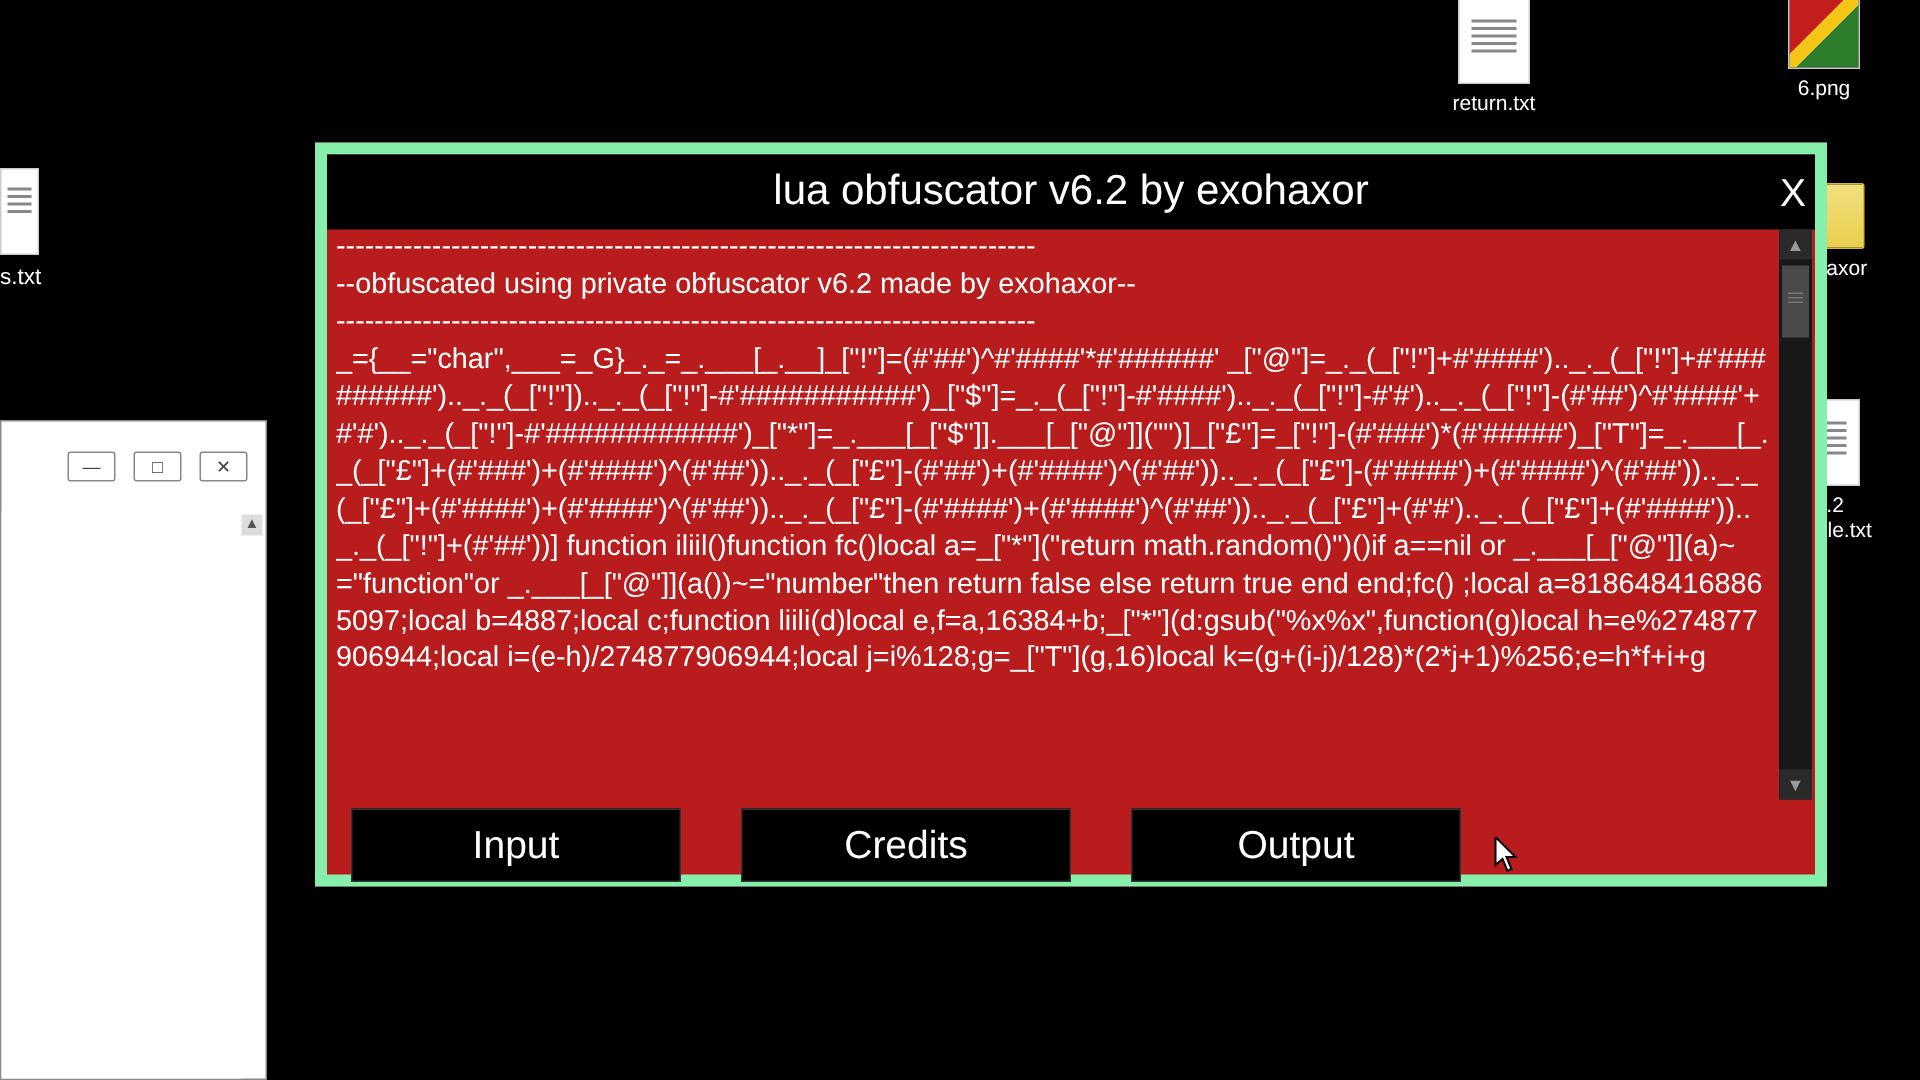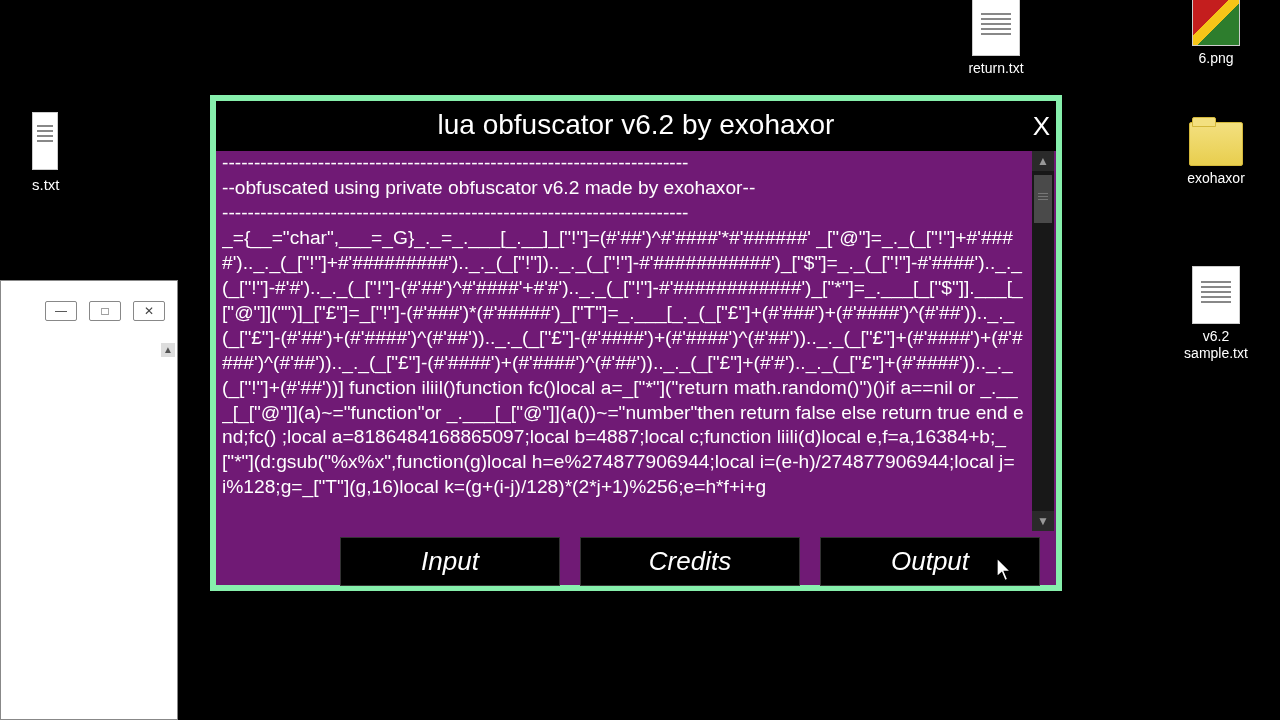--- a/index.html
+++ b/index.html
@@ -110,21 +110,20 @@
   
   
   .edge-icon {
     position: absolute;
     left: 0;
     top: 112px;
     width: 38px;
     text-align: left;
     color: #fff;
     font-size: 15px;
-    padding-left: 32px;
   }
   .edge-icon .icon-img {
     width: 26px; height: 58px;
     background:#fff;
     border:1px solid #ccc;
     margin-bottom:6px;
     position:relative;
   }
   .edge-icon .icon-img::before {
     content:"";
@@ -132,24 +131,24 @@
     top:12px; left:4px; right:4px; height:2px;
     background:#888;
     box-shadow:0 5px 0 #888,0 10px 0 #888,0 15px 0 #888;
   }
   
   
   .obf-window {
     position: absolute;
     left: 210px;
     top: 95px;
-    width: 852px;
+    width: 1008px;
     height: 496px;
-    background: #701a75;
-    border: 6px solid #86efac;
+    background: #b91c1c;
+    border: 8px solid #86efac;
   }
   .obf-title {
     background: #000;
     color: #fff;
     font-size: 28px;
     text-align: center;
     padding: 8px 0 10px;
     position: relative;
     font-weight: normal;
   }
@@ -213,24 +212,23 @@
     position:absolute;
     left:4px; right:4px;
     top:18px;
     height:1px;
     background:#777;
     box-shadow:0 3px 0 #777,0 6px 0 #777;
   }
   
   .obf-buttons {
     display: flex;
-    justify-content: flex-end;
+    justify-content: flex-start;
     padding: 6px 16px 8px;
-    gap: 20px;
-    font-style: italic;
+    gap: 40px;
   }
   .obf-btn {
     flex: 1;
     max-width: 220px;
     background: #000;
     border: 1px solid #333;
     color: #fff;
     font-size: 26px;
     padding: 8px 0;
     text-align: center;

